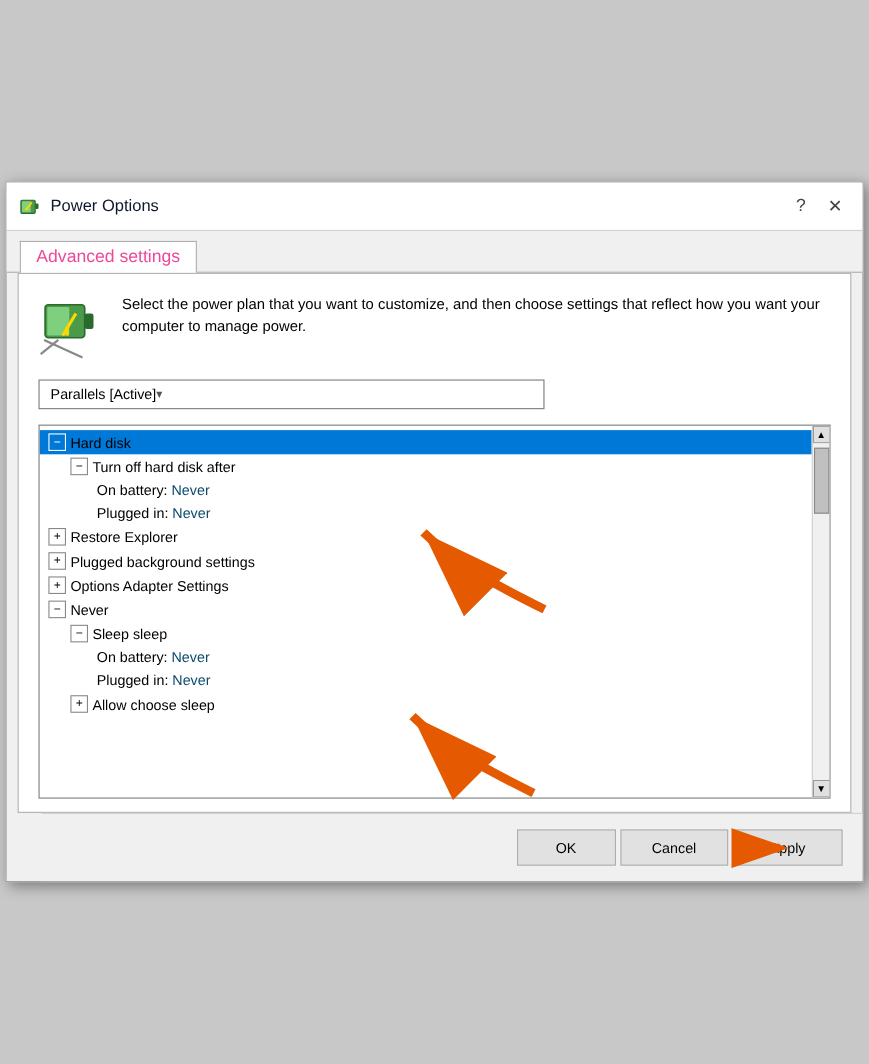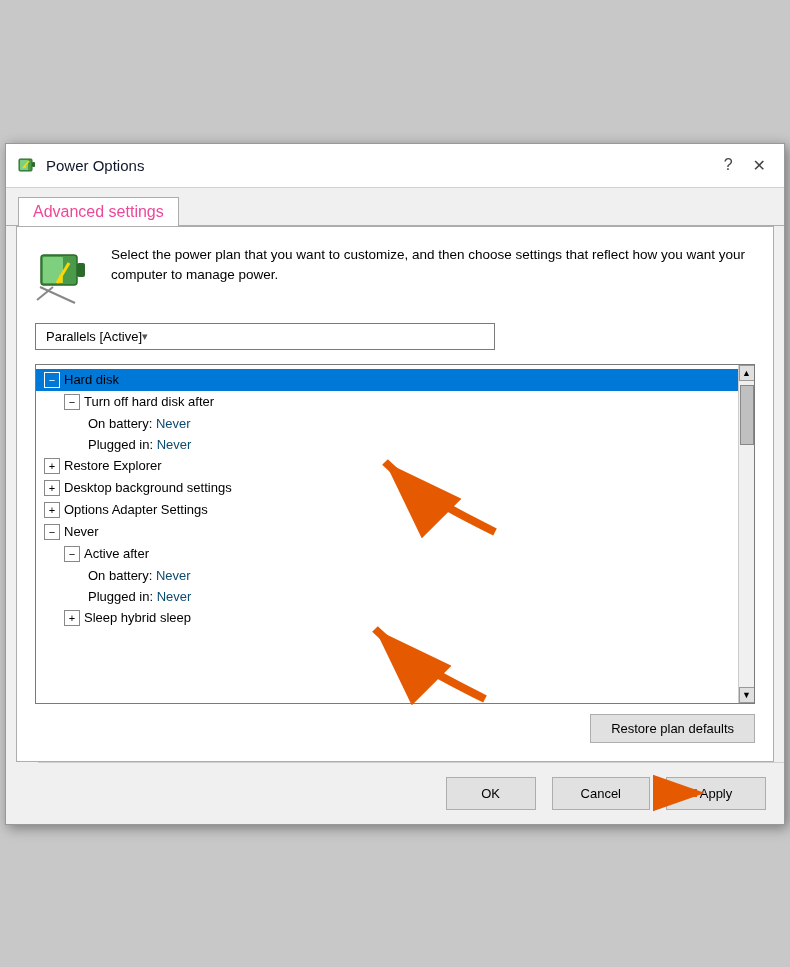--- a/index.html
+++ b/index.html
@@ -249,21 +249,21 @@
       padding: 6px 20px;
       font-size: 13px;
       cursor: pointer;
       color: #000;
     }
 
     
     .footer {
       display: flex;
       justify-content: flex-end;
-      gap: 16px;
+      gap: 4px;
       padding: 14px 18px;
       background: #f0f0f0;
       border-top: 1px solid #d0d0d0;
       position: relative;
       margin-left: 32px;
     }
 
     .footer-btn {
       background: #e1e1e1;
       border: 1px solid #adadad;
@@ -352,43 +352,43 @@
           </div>
           <div class="tree-item" style="padding-left: 52px;">
             <span class="item-text">Plugged in: <span class="item-value">Never</span></span>
           </div>
           <div class="tree-item" style="padding-left: 8px;">
             <span class="expander">+</span>
             <span class="item-text">Restore Explorer</span>
           </div>
           <div class="tree-item" style="padding-left: 8px;">
             <span class="expander">+</span>
-            <span class="item-text">Desktop background settings</span>
+            <span class="item-text">Plugged background settings</span>
           </div>
           <div class="tree-item" style="padding-left: 8px;">
             <span class="expander">+</span>
             <span class="item-text">Options Adapter Settings</span>
           </div>
           <div class="tree-item" style="padding-left: 8px;">
             <span class="expander">−</span>
             <span class="item-text">Never</span>
           </div>
           <div class="tree-item" style="padding-left: 28px;">
             <span class="expander">−</span>
-            <span class="item-text">Active after</span>
+            <span class="item-text">Sleep sleep</span>
           </div>
           <div class="tree-item" style="padding-left: 52px;">
             <span class="item-text">On battery: <span class="item-value">Never</span></span>
           </div>
           <div class="tree-item" style="padding-left: 52px;">
             <span class="item-text">Plugged in: <span class="item-value">Never</span></span>
           </div>
           <div class="tree-item" style="padding-left: 28px;">
             <span class="expander">+</span>
-            <span class="item-text">Sleep hybrid sleep</span>
+            <span class="item-text">Allow choose sleep</span>
           </div>
         </div>
 
         <div class="scrollbar">
           <div class="scroll-btn">▲</div>
           <div class="scroll-track">
             <div class="scroll-thumb"></div>
           </div>
           <div class="scroll-btn">▼</div>
         </div>
@@ -406,23 +406,20 @@
       <svg style="position:absolute; top:255px; left:330px; pointer-events:none;" width="130" height="90" viewBox="0 0 130 90">
         <defs>
           <marker id="arrowhead2" markerWidth="10" markerHeight="7" refX="10" refY="3.5" orient="auto">
             <polygon points="0 0, 10 3.5, 0 7" fill="#e55a00"></polygon>
           </marker>
         </defs>
         <path d="M120,80 C80,60 40,40 10,10" stroke="#e55a00" stroke-width="8" fill="none" marker-end="url(#arrowhead2)"></path>
       </svg>
     </div>
 
-    <div class="restore-row">
-      <button class="restore-btn">Restore plan defaults</button>
-    </div>
 
   </div>
 
   <div class="footer">
     <button class="footer-btn">OK</button>
     <div style="position:relative; display:inline-block;">
       <button class="footer-btn">Cancel</button>
       
       <svg style="position:absolute; top:50%; right:-58px; transform:translateY(-50%); pointer-events:none;" width="55" height="40" viewBox="0 0 55 40">
         <defs>

